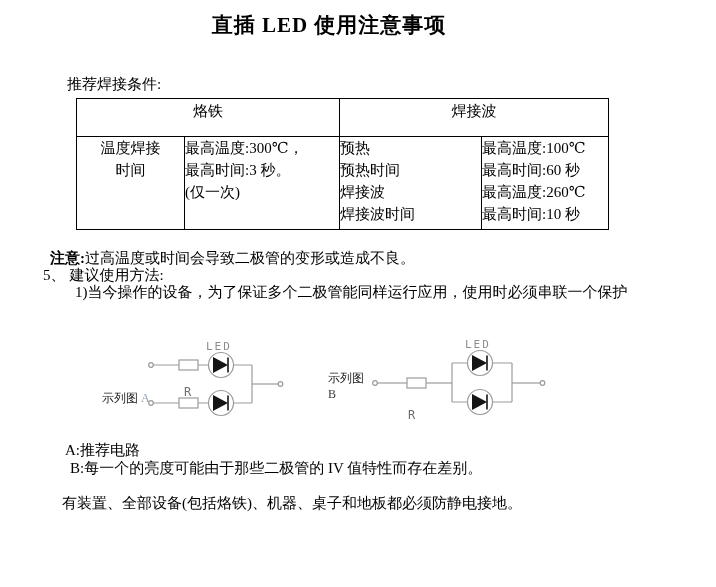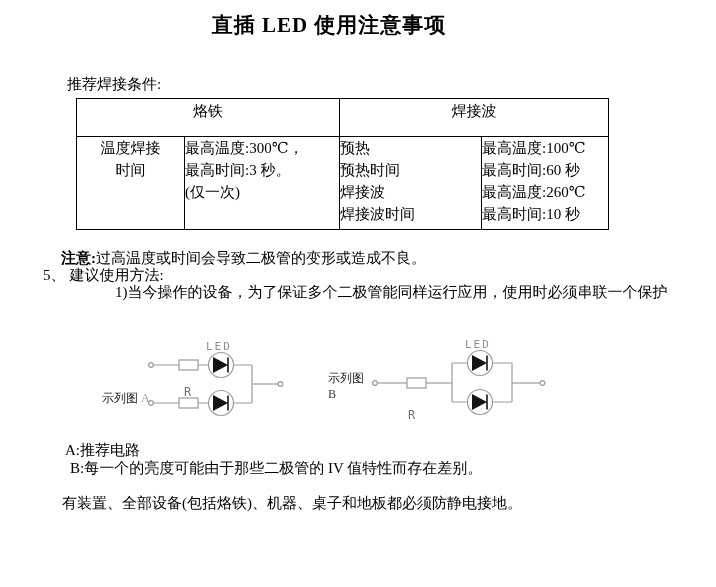--- a/index.html
+++ b/index.html
@@ -19,25 +19,25 @@
     border-collapse:collapse; table-layout:fixed; font-size:15px;
   }
   table.solder th, table.solder td {
     border:1px solid #000000; vertical-align:top; padding:0; overflow:hidden;
   }
   table.solder th { font-weight:normal; text-align:center; height:34px; padding-top:3px; }
   table.solder tr.body td { height:92px; }
   .cell-line { line-height:22px; }
   td.c-param { text-align:center; padding-top:4px; }
   td.c-vals  { padding:3px 2px 0 5px;margin-top:18px; }
-  .note-line   { top:249px; left:61px; font-size:15px; }
+  .note-line   { top:249px; left:50px; font-size:15px; }
   .note-prefix { font-weight:bold; }
   .item5-head  { top:266px; left:43px; font-size:15px; }
   .item5-head .num { margin-right:4px; }
-  .item5-line1 { top:283px; left:75px; font-size:15px;margin-left:40px; }
+  .item5-line1 { top:283px; left:75px; font-size:15px; }
   .item5-line2 { top:300px; left:62px; font-size:15px; }
   .legend-a    { top:441px; left:65px; font-size:15px; }
   .legend-b    { top:459px; left:70px; font-size:15px; }
   .item6-line1 { top:477px; left:43px; font-size:15px; }
   .item6-line1 .num { margin-right:4px; }
   .item6-line2 { top:494px; left:62px; font-size:15px; }
   svg.diagram { position:absolute; overflow:visible; }
   #diagram-a { top:332px; left:100px; }
   #diagram-b { top:332px; left:320px; }
   .wire   { stroke:#9b9b9b; stroke-width:1.2; fill:none; }

